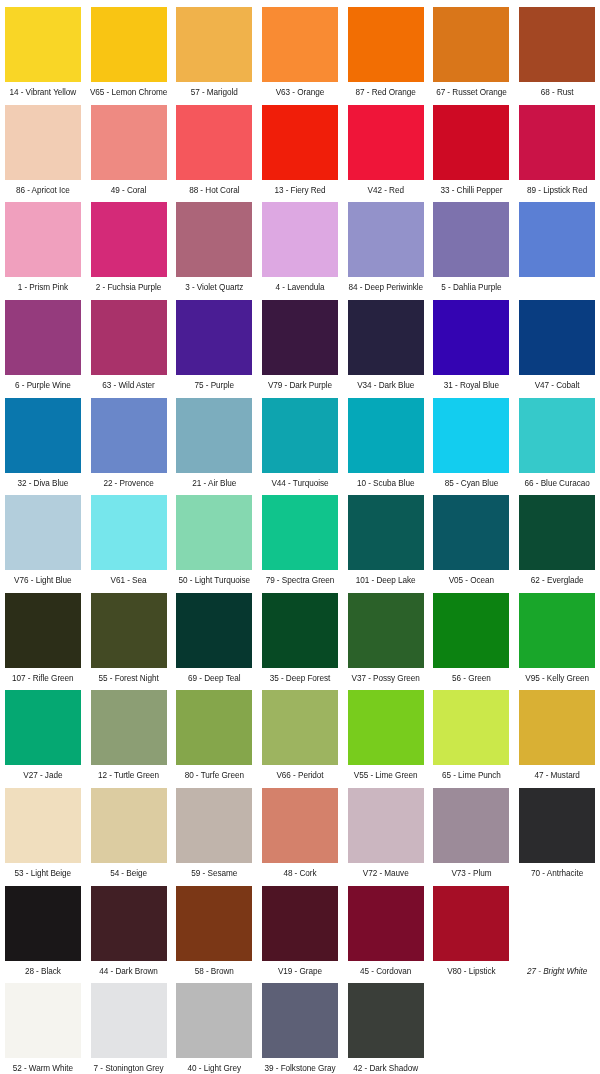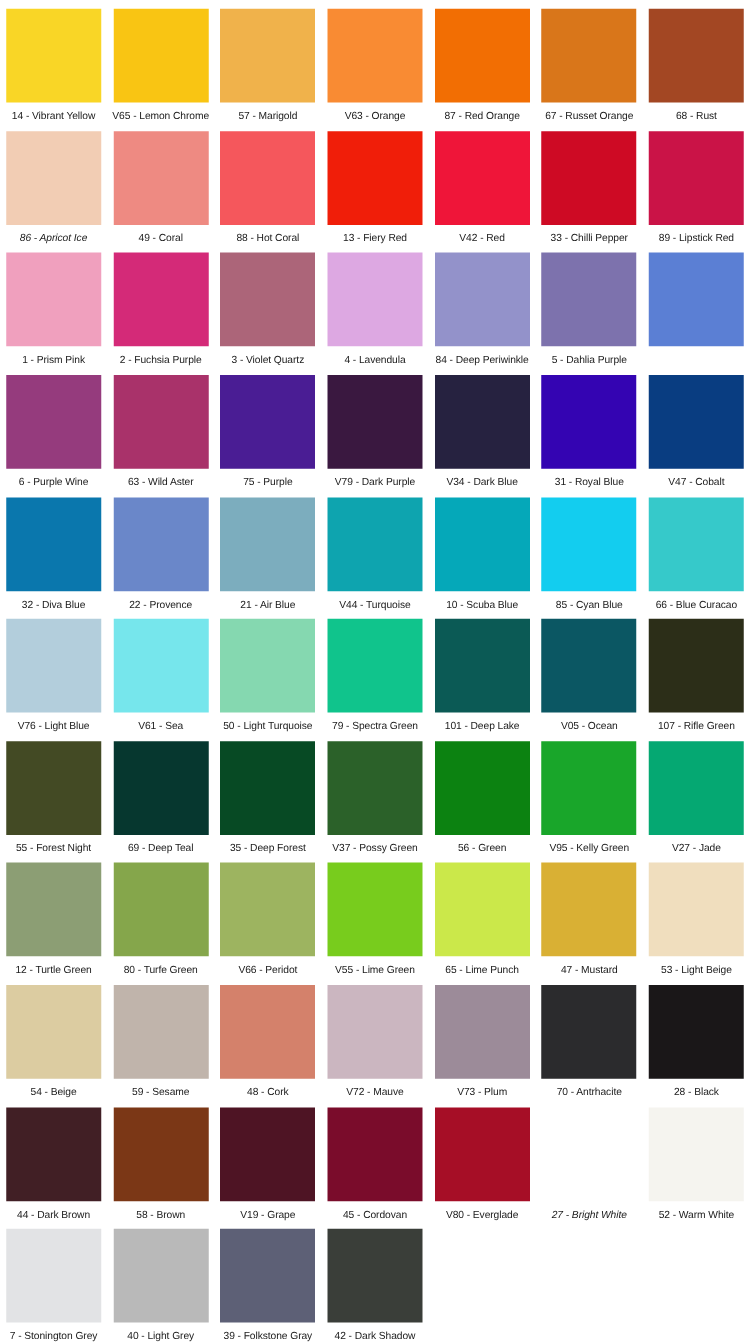--- a/index.html
+++ b/index.html
@@ -78,21 +78,21 @@
     <div class="swatch-cell">
       <div class="swatch-chip" style="background-color: rgb(217, 118, 26);"></div>
       <div class="swatch-label" style="color: rgb(26, 26, 26);">67 - Russet Orange</div>
     </div>
     <div class="swatch-cell">
       <div class="swatch-chip" style="background-color: rgb(163, 71, 35);"></div>
       <div class="swatch-label" style="color: rgb(26, 26, 26);">68 - Rust</div>
     </div>
     <div class="swatch-cell">
       <div class="swatch-chip" style="background-color: rgb(242, 205, 180);"></div>
-      <div class="swatch-label" style="color: rgb(26, 26, 26); font-style: italic;">86 - Apricot Ice</div>
+      <div class="swatch-label" style="color: rgb(26, 26, 26);">86 - Apricot Ice</div>
     </div>
     <div class="swatch-cell">
       <div class="swatch-chip" style="background-color: rgb(238, 138, 130);"></div>
       <div class="swatch-label" style="color: rgb(26, 26, 26);">49 - Coral</div>
     </div>
     <div class="swatch-cell">
       <div class="swatch-chip" style="background-color: rgb(245, 87, 92);"></div>
       <div class="swatch-label" style="color: rgb(26, 26, 26);">88 - Hot Coral</div>
     </div>
     <div class="swatch-cell">
@@ -213,20 +213,24 @@
     </div>
     <div class="swatch-cell">
       <div class="swatch-chip" style="background-color: rgb(11, 90, 85);"></div>
       <div class="swatch-label" style="color: rgb(26, 26, 26);">101 - Deep Lake</div>
     </div>
     <div class="swatch-cell">
       <div class="swatch-chip" style="background-color: rgb(11, 87, 99);"></div>
       <div class="swatch-label" style="color: rgb(26, 26, 26);">V05 - Ocean</div>
     </div>
     <div class="swatch-cell">
+      <div class="swatch-chip" style="background-color: rgb(12, 75, 51);"></div>
+      <div class="swatch-label" style="color: rgb(26, 26, 26);">62 - Everglade</div>
+    </div>
+    <div class="swatch-cell">
       <div class="swatch-chip" style="background-color: rgb(44, 46, 24);"></div>
       <div class="swatch-label" style="color: rgb(26, 26, 26);">107 - Rifle Green</div>
     </div>
     <div class="swatch-cell">
       <div class="swatch-chip" style="background-color: rgb(67, 74, 36);"></div>
       <div class="swatch-label" style="color: rgb(26, 26, 26);">55 - Forest Night</div>
     </div>
     <div class="swatch-cell">
       <div class="swatch-chip" style="background-color: rgb(6, 55, 47);"></div>
       <div class="swatch-label" style="color: rgb(26, 26, 26);">69 - Deep Teal</div>
@@ -318,21 +322,21 @@
     <div class="swatch-cell">
       <div class="swatch-chip" style="background-color: rgb(78, 20, 36);"></div>
       <div class="swatch-label" style="color: rgb(26, 26, 26);">V19 - Grape</div>
     </div>
     <div class="swatch-cell">
       <div class="swatch-chip" style="background-color: rgb(122, 12, 43);"></div>
       <div class="swatch-label" style="color: rgb(26, 26, 26);">45 - Cordovan</div>
     </div>
     <div class="swatch-cell">
       <div class="swatch-chip" style="background-color: rgb(166, 14, 38);"></div>
-      <div class="swatch-label" style="color: rgb(26, 26, 26);">V80 - Everglade</div>
+      <div class="swatch-label" style="color: rgb(26, 26, 26);">V80 - Lipstick</div>
     </div>
     <div class="swatch-cell">
       <div class="swatch-chip" style="background-color: rgb(255, 255, 255);"></div>
       <div class="swatch-label" style="color: rgb(26, 26, 26); font-style: italic;">27 - Bright White</div>
     </div>
     <div class="swatch-cell">
       <div class="swatch-chip" style="background-color: rgb(245, 244, 239);"></div>
       <div class="swatch-label" style="color: rgb(26, 26, 26);">52 - Warm White</div>
     </div>
     <div class="swatch-cell">

